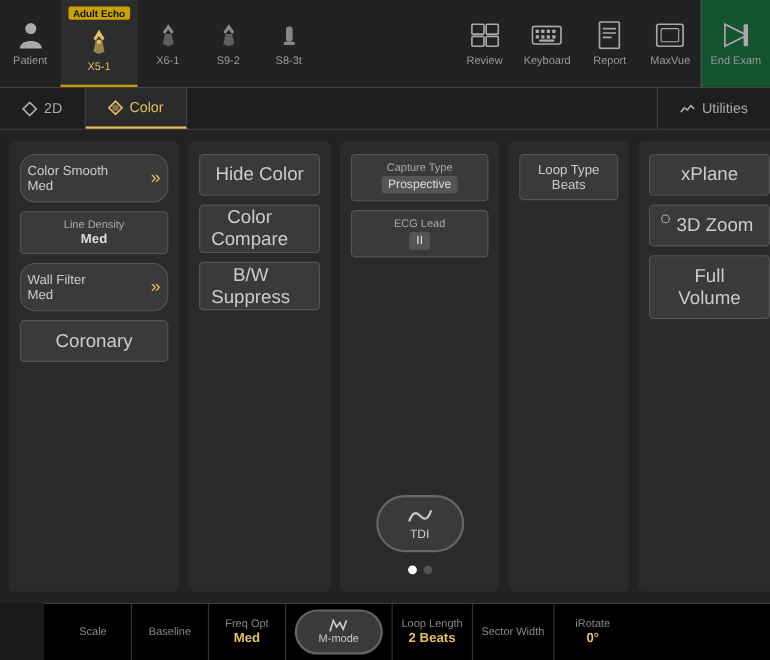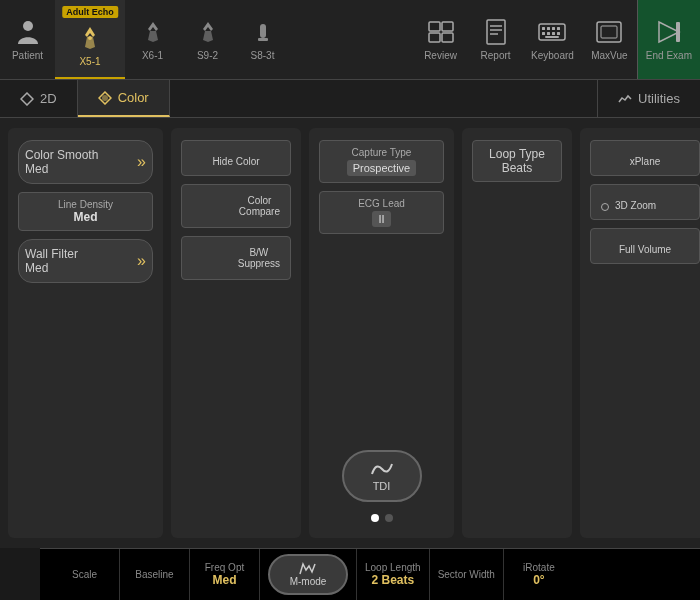--- a/index.html
+++ b/index.html
@@ -178,24 +178,24 @@
     }
 
     .btn-simple {
       background: #3a3a3a;
       border: 1px solid #555;
       border-radius: 4px;
       color: #ccc;
       padding: 8px 10px;
       cursor: pointer;
       text-align: center;
-      font-size: 10px;
+      font-size: 17px;
       min-height: 36px;
       display: flex;
-      align-items: flex-end;
+      align-items: flex-start;
       justify-content: center;
     }
 
     
     .capture-btn {
       background: #3a3a3a;
       border: 1px solid #555;
       border-radius: 4px;
       padding: 6px 8px;
       cursor: pointer;
@@ -369,32 +369,20 @@
   <div class="top-bar-item">
     <div class="icon-shape">
       <svg width="26" height="22" viewBox="0 0 26 22" fill="none">
         <rect x="1" y="1" width="11" height="9" rx="1" fill="none" stroke="#aaa" stroke-width="1.5"></rect>
         <rect x="14" y="1" width="11" height="9" rx="1" fill="none" stroke="#aaa" stroke-width="1.5"></rect>
         <rect x="1" y="12" width="11" height="9" rx="1" fill="none" stroke="#aaa" stroke-width="1.5"></rect>
         <rect x="14" y="12" width="11" height="9" rx="1" fill="none" stroke="#aaa" stroke-width="1.5"></rect>
       </svg>
     </div>
     <span class="item-label">Review</span>
-  </div>
-
-  <div class="top-bar-item">
-    <div class="icon-shape">
-      <svg width="22" height="26" viewBox="0 0 22 26" fill="none">
-        <rect x="2" y="1" width="18" height="24" rx="1" fill="none" stroke="#aaa" stroke-width="1.5"></rect>
-        <line x1="5" y1="7" x2="17" y2="7" stroke="#aaa" stroke-width="1.5"></line>
-        <line x1="5" y1="11" x2="17" y2="11" stroke="#aaa" stroke-width="1.5"></line>
-        <line x1="5" y1="15" x2="13" y2="15" stroke="#aaa" stroke-width="1.5"></line>
-      </svg>
-    </div>
-    <span class="item-label">Report</span>
   </div>
 
   <div class="top-bar-item">
     <div class="icon-shape">
       <svg width="28" height="18" viewBox="0 0 28 18" fill="none">
         <rect x="1" y="1" width="26" height="16" rx="2" fill="none" stroke="#aaa" stroke-width="1.5"></rect>
         <rect x="4" y="4" width="3" height="3" rx="0.5" fill="#aaa"></rect>
         <rect x="9" y="4" width="3" height="3" rx="0.5" fill="#aaa"></rect>
         <rect x="14" y="4" width="3" height="3" rx="0.5" fill="#aaa"></rect>
         <rect x="19" y="4" width="3" height="3" rx="0.5" fill="#aaa"></rect>
@@ -403,20 +391,32 @@
         <rect x="14" y="9" width="3" height="3" rx="0.5" fill="#aaa"></rect>
         <rect x="19" y="9" width="3" height="3" rx="0.5" fill="#aaa"></rect>
         <rect x="7" y="13" width="14" height="2" rx="1" fill="#aaa"></rect>
       </svg>
     </div>
     <span class="item-label">Keyboard</span>
   </div>
 
   <div class="top-bar-item">
     <div class="icon-shape">
+      <svg width="22" height="26" viewBox="0 0 22 26" fill="none">
+        <rect x="2" y="1" width="18" height="24" rx="1" fill="none" stroke="#aaa" stroke-width="1.5"></rect>
+        <line x1="5" y1="7" x2="17" y2="7" stroke="#aaa" stroke-width="1.5"></line>
+        <line x1="5" y1="11" x2="17" y2="11" stroke="#aaa" stroke-width="1.5"></line>
+        <line x1="5" y1="15" x2="13" y2="15" stroke="#aaa" stroke-width="1.5"></line>
+      </svg>
+    </div>
+    <span class="item-label">Report</span>
+  </div>
+
+  <div class="top-bar-item">
+    <div class="icon-shape">
       <svg width="26" height="22" viewBox="0 0 26 22" fill="none">
         <rect x="1" y="1" width="24" height="20" rx="2" fill="none" stroke="#aaa" stroke-width="1.5"></rect>
         <rect x="5" y="5" width="16" height="12" rx="1" fill="none" stroke="#aaa" stroke-width="1"></rect>
       </svg>
     </div>
     <span class="item-label">MaxVue</span>
   </div>
 
   <div class="top-bar-item" style="background:#14532d; border-left:1px solid #555;">
     <div class="icon-shape">
@@ -470,20 +470,23 @@
     </div>
 
     <div class="ctrl-btn-arrow">
       <div class="btn-content">
         <span class="btn-title">Wall Filter</span>
         <span class="btn-value">Med</span>
       </div>
       <span class="arrow-right">»</span>
     </div>
 
+    <div class="btn-simple">
+      <span>Coronary</span>
+    </div>
   </div>
 
   <div class="panel panel-mid-left">
     <div class="btn-simple">
       <span>Hide Color</span>
     </div>
     <div class="btn-simple" style="height:44px; flex-direction:column;">
       <span>Color<br>Compare</span>
     </div>
     <div class="btn-simple" style="height:44px; flex-direction:column;">

